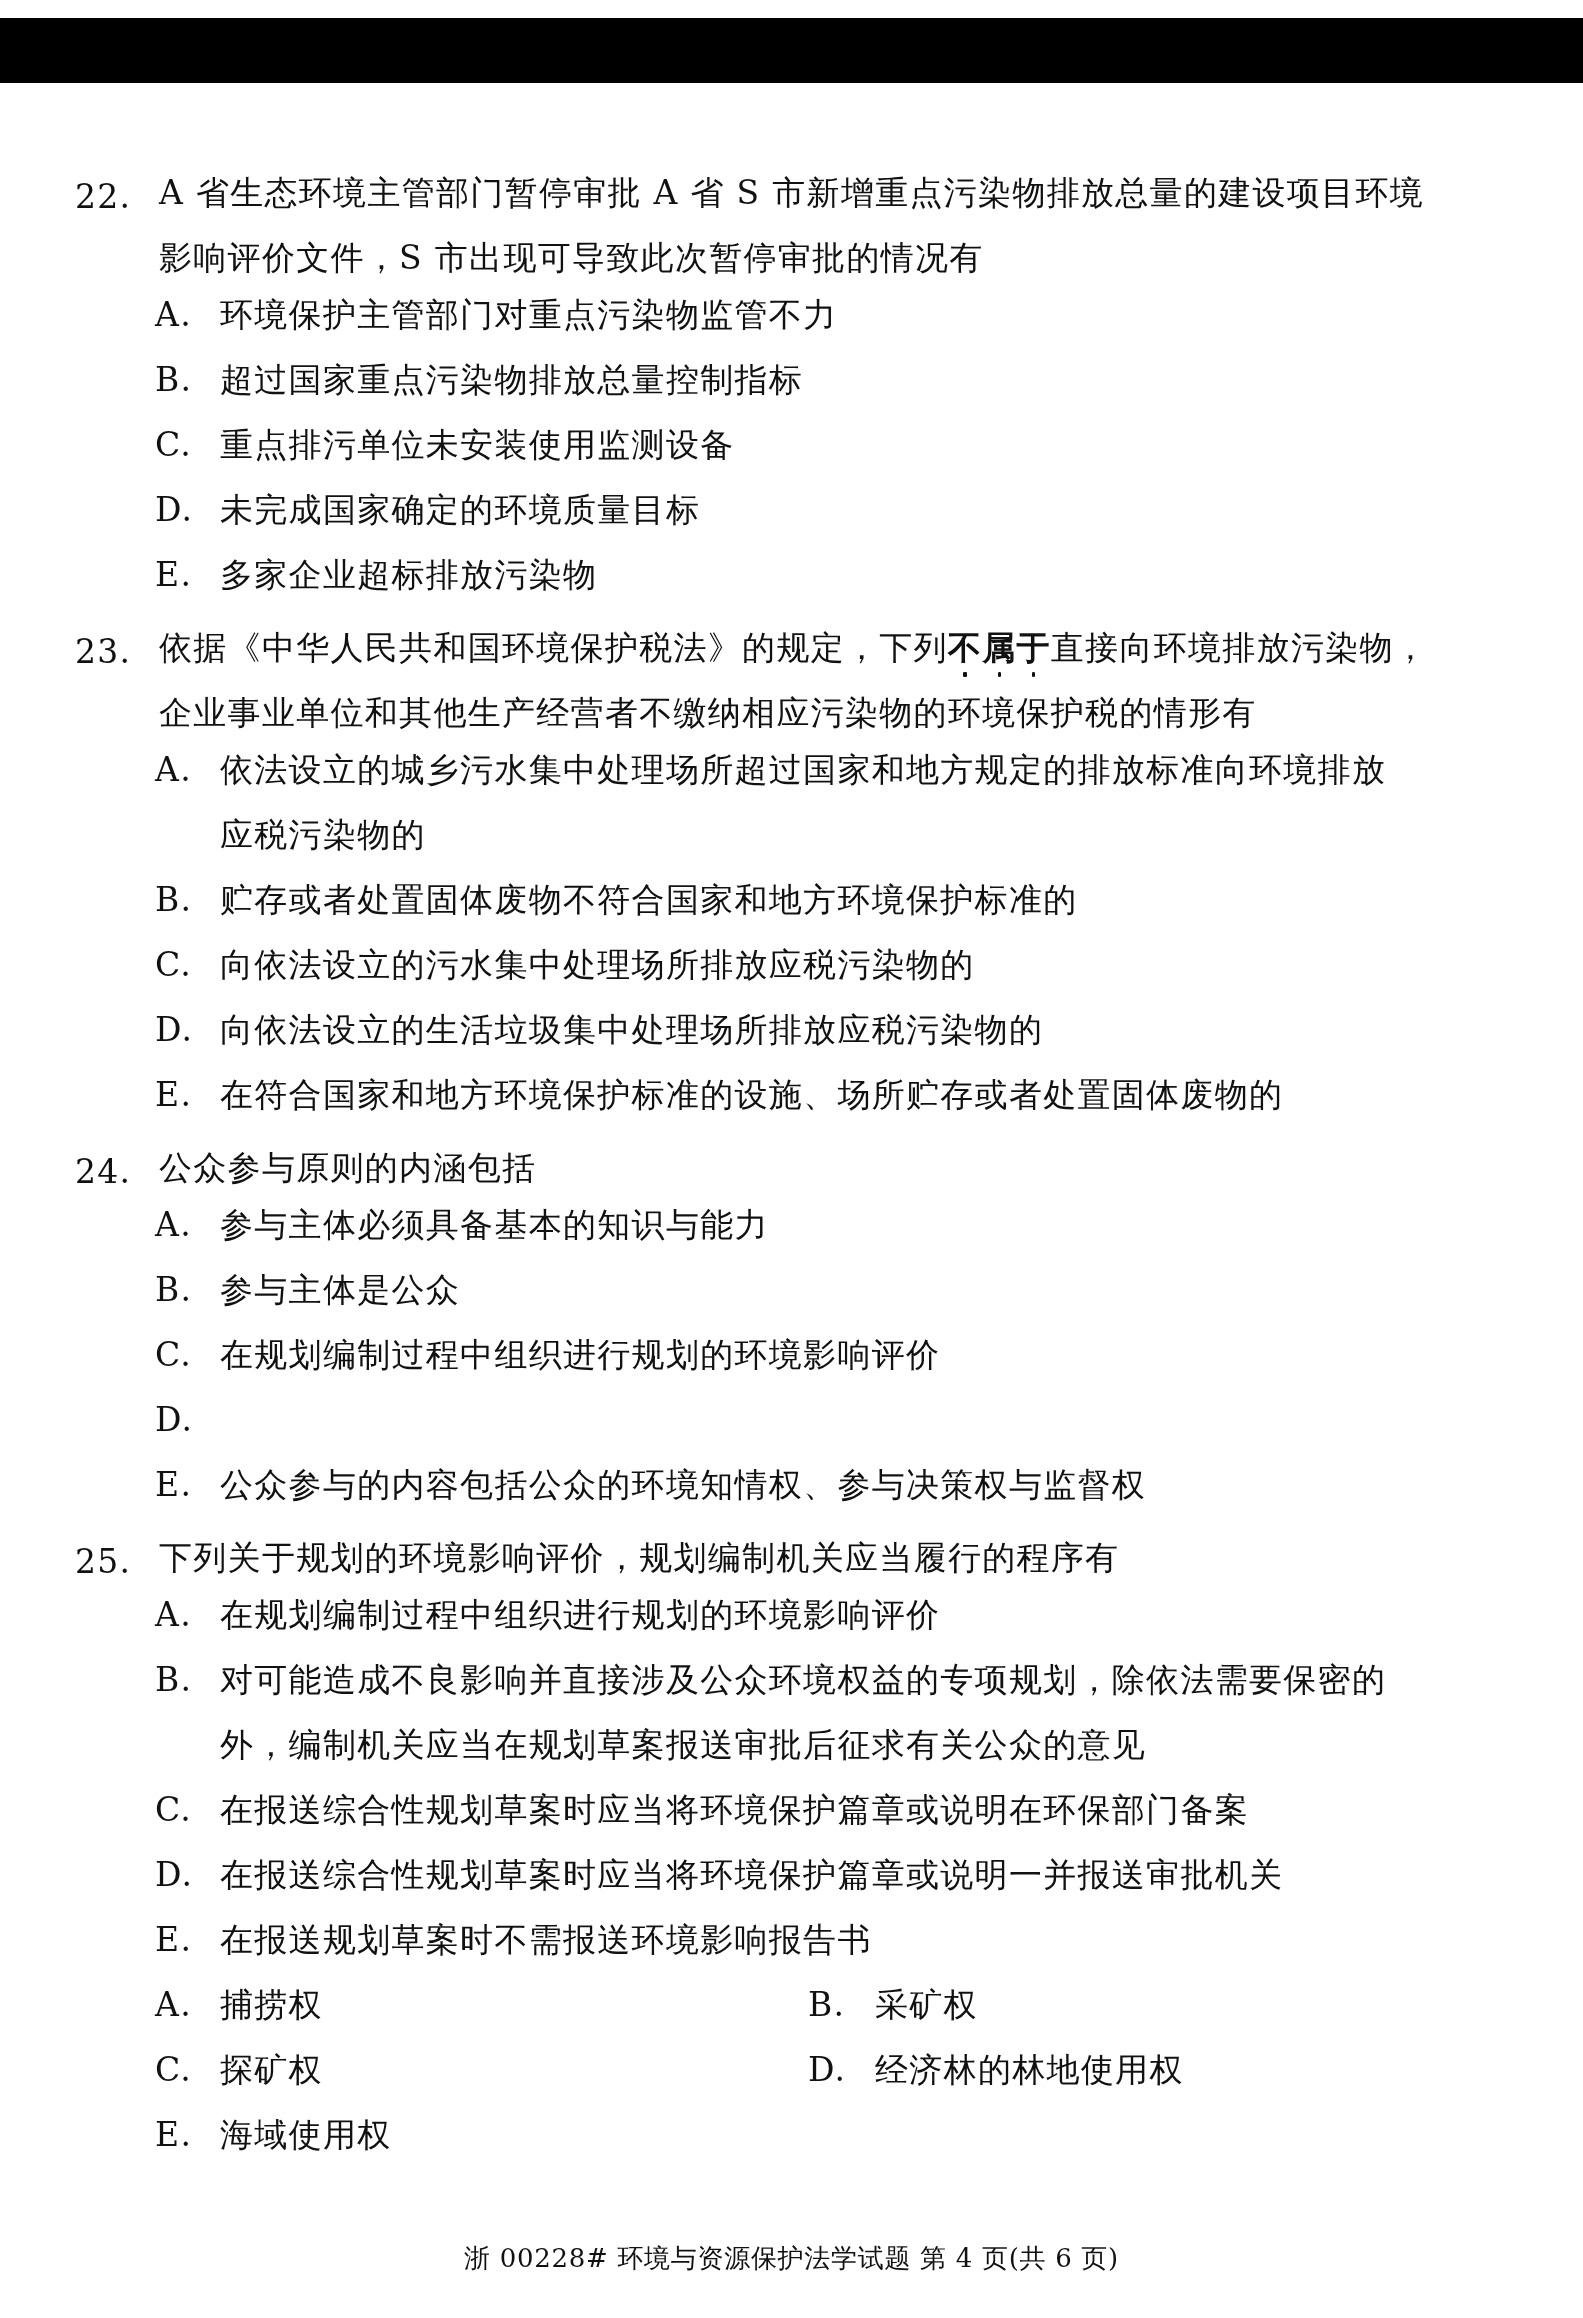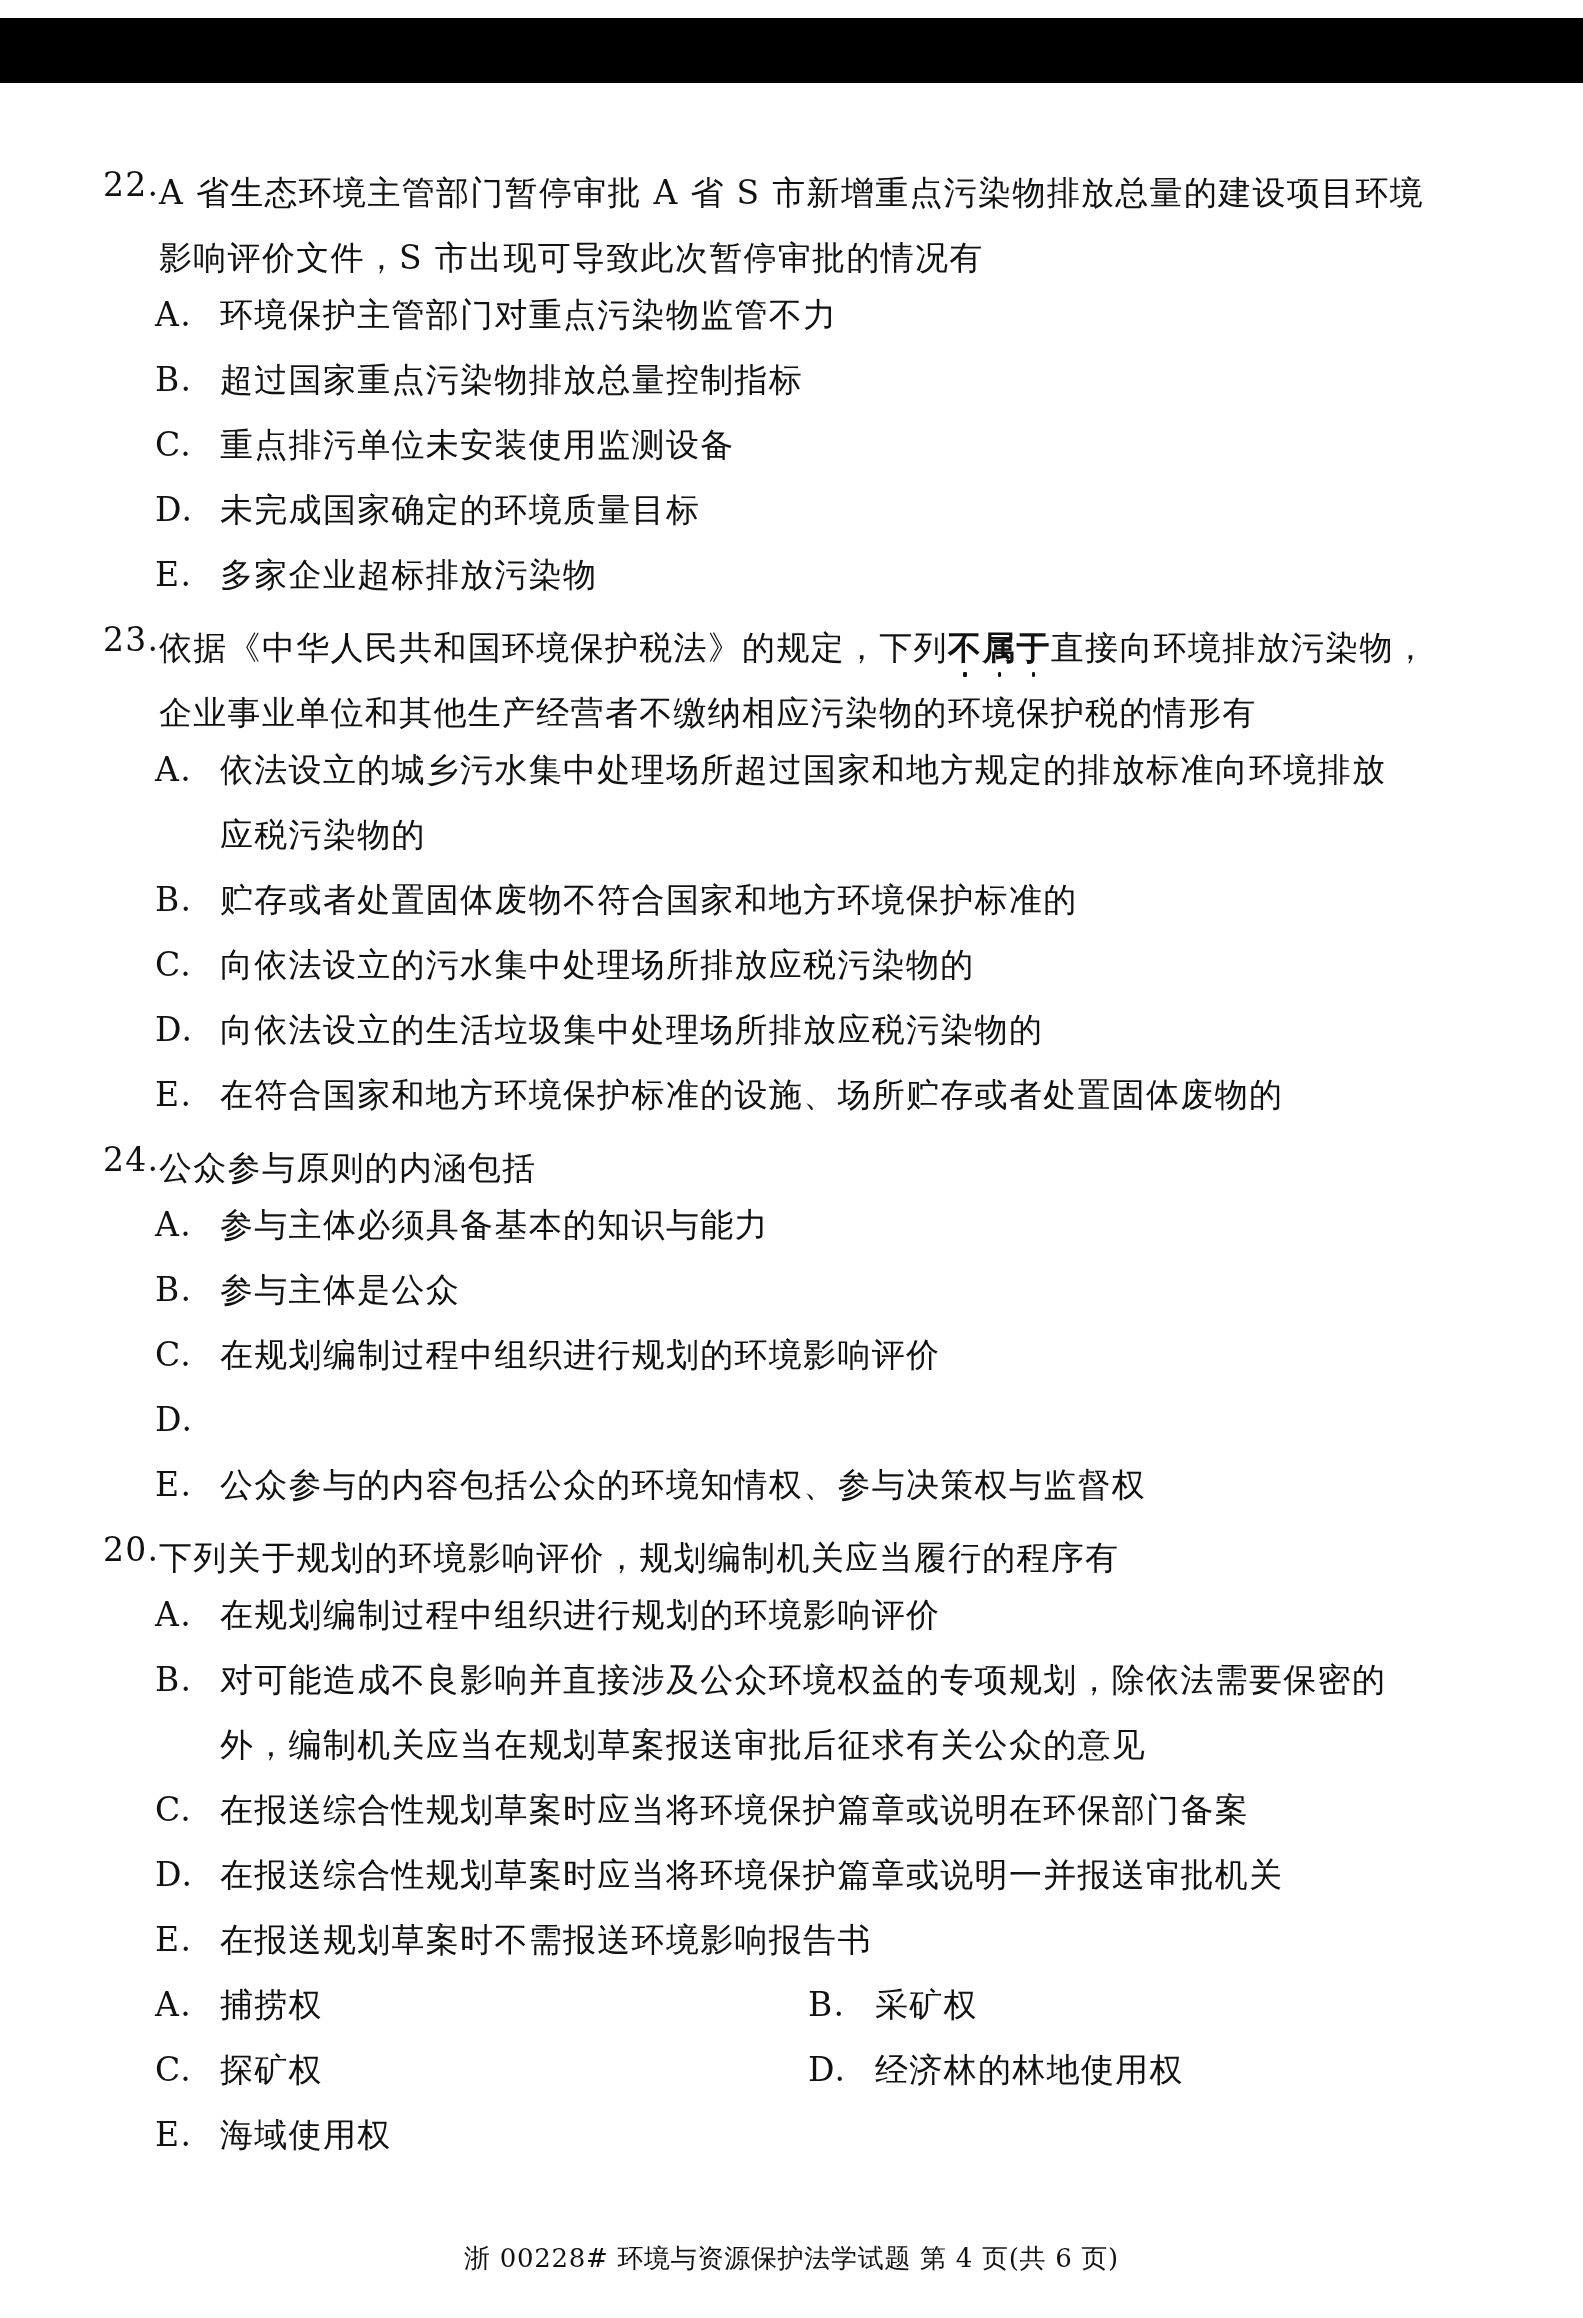--- a/index.html
+++ b/index.html
@@ -33,22 +33,21 @@
       position: relative;
       height: 65px;
       line-height: 65px;
       font-size: 33px;
       white-space: nowrap;
       letter-spacing: 1.3px;
     }
     .q-num {
       position: absolute;
       left: 75px;
-      top: 0;
-      margin-left: 28px;
+      top: 12px;
     }
     .q-text {
       position: absolute;
       left: 159px;
       top: 8px;
     }
     .opt-letter {
       position: absolute;
       left: 155px;
       top: 0;
@@ -187,21 +186,21 @@
       <span class="opt-letter">D.</span>
     </div>
     <div class="line">
       <span class="opt-letter">E.</span>
       <span class="opt-text">公众参与的内容包括公众的环境知情权、参与决策权与监督权</span>
     </div>
   </div>
 
   <div>
     <div class="line">
-      <span class="q-num">20.</span>
+      <span class="q-num">25.</span>
       <span class="q-text">下列关于规划的环境影响评价，规划编制机关应当履行的程序有</span>
     </div>
     <div class="line">
       <span class="opt-letter">A.</span>
       <span class="opt-text">在规划编制过程中组织进行规划的环境影响评价</span>
     </div>
     <div class="line">
       <span class="opt-letter">B.</span>
       <span class="opt-text">对可能造成不良影响并直接涉及公众环境权益的专项规划，除依法需要保密的</span>
     </div>

